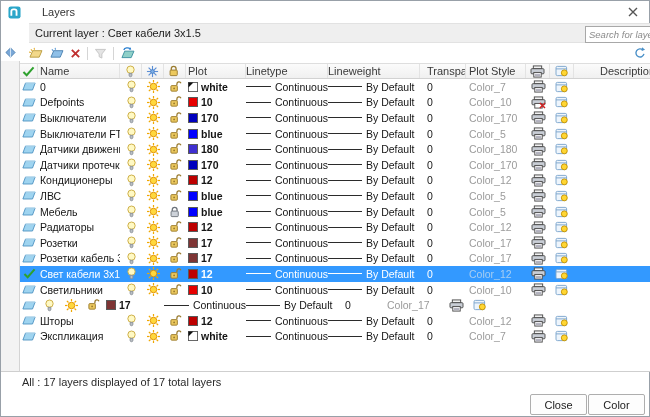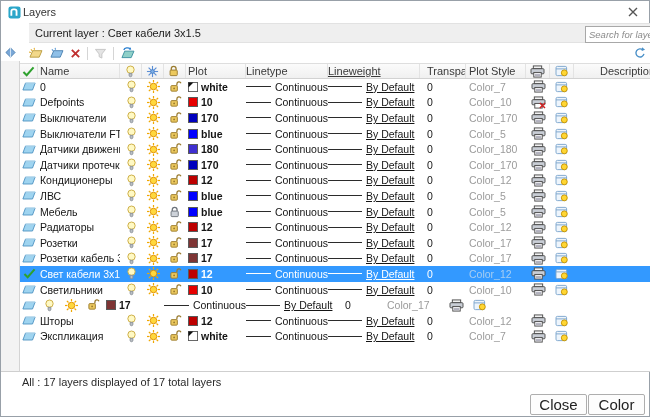--- a/index.html
+++ b/index.html
@@ -2,21 +2,21 @@
 <html><head>
 <meta charset="utf-8">
 <style>
   html,body{margin:0;padding:0;}
   body{width:650px;height:417px;position:relative;overflow:hidden;
        font-family:"Liberation Sans",sans-serif;font-size:11px;color:#222;background:#fff;}
   #dialog{position:absolute;inset:0;border:1px solid #98a0a8;box-sizing:border-box;background:#fff;}
   .ic{display:inline-flex;align-items:center;justify-content:center;line-height:0;}
   
   #titlebar{position:absolute;left:0;top:0;width:100%;height:22px;display:flex;align-items:center;padding:0 7px;box-sizing:border-box;background:#fff;}
-  #title-text{margin-left:2px;color:#333;}
+  #title-text{margin-left:21px;color:#333;}
   #close-btn{margin-left:auto;cursor:default;padding:2px 4px;}
   
   #curbar{position:absolute;left:0;top:22px;width:100%;height:20px;background:#efefef;border-top:1px solid #e2e2e2;border-bottom:1px solid #e2e2e2;box-sizing:border-box;display:flex;align-items:center;padding:0 6px;margin-left:28px;}
   #search-wrap{position:absolute;right:22px;top:2px;display:flex;align-items:center;}
   #search-input{width:62px;height:13px;border:1px solid #a8a8a8;font-family:"Liberation Sans",sans-serif;font-style:italic;font-size:9.5px;padding:1px 3px;color:#444;}
   #search-input::placeholder{color:#8b8b8b;font-style:italic;}
   #binoculars{position:absolute;right:5px;top:4px;}
   
   #toggle-panel{position:absolute;left:0;top:42px;width:19px;height:18px;background:#fff;display:flex;align-items:center;justify-content:center;}
   #toolbar{position:absolute;left:19px;top:42px;width:631px;height:20px;display:flex;align-items:center;padding-left:5px;box-sizing:border-box;background:#fff;}
@@ -33,37 +33,37 @@
   #rows{height:293px;overflow:hidden;}
   .trow{display:flex;height:15.6px;align-items:center;font-size:10.5px;color:#151515;}
   .cell{display:flex;align-items:center;overflow:hidden;white-space:nowrap;flex-shrink:0;height:100%;box-sizing:border-box;}
   .c-status{width:18px;justify-content:center;}
   .c-name{width:82px;padding-left:2px;}
   .c-on{width:22px;justify-content:center;}
   .c-freeze{width:22px;justify-content:center;}
   .c-lock{width:22px;justify-content:center;}
   .c-color{width:60px;padding-left:2px;}
   .c-linetype{width:82px;}
-  .c-lineweight{width:92px;text-decoration:underline;}
+  .c-lineweight{width:92px;}
   .c-transp{width:46px;padding-left:7px;}
   .c-plot{width:60px;padding-left:3px;}
   .c-printer{width:24px;justify-content:center;}
   .c-vp{width:24px;justify-content:center;}
   .c-desc{flex:1;padding-left:26px;}
   .swatch{width:10px;height:10px;border:1px solid #5a5a5a;box-sizing:border-box;display:inline-block;}
   .clabel{margin-left:3px;font-weight:bold;}
   .tl{display:inline-block;width:28px;height:1px;background:#2b2b2b;margin-right:4px;}
   .tl.lw{width:34px;}
   .gray{color:#9b9b9b;}
   .trow.selected{background:#3399ff;color:#fff;}
   .trow.selected .gray{color:#a6cdf2;}
   .trow.selected .tl{background:#fff;}
   
   #status-text{position:absolute;left:21px;top:375px;color:#2a2a2a;}
-  .btn{position:absolute;top:393px;width:57px;height:21px;background:#fdfdfd;border:1px solid #aeaeae;border-radius:2px;font-size:15px;color:#222;display:flex;align-items:center;justify-content:center;box-sizing:border-box;}
+  .btn{position:absolute;top:393px;width:57px;height:21px;background:#fdfdfd;border:1px solid #aeaeae;border-radius:2px;font-size:11px;color:#222;display:flex;align-items:center;justify-content:center;box-sizing:border-box;}
   #close-button{left:529px;}
   #help-button{left:587px;}
 </style>
 </head>
 <body>
 
 <div id="dialog">
 
   <div id="titlebar">
     <span class="ic">

